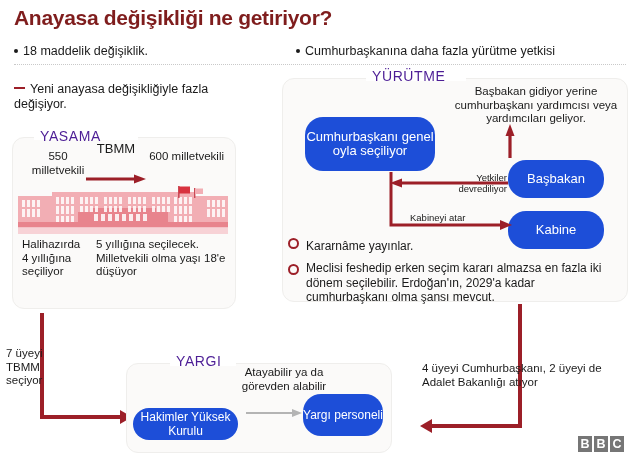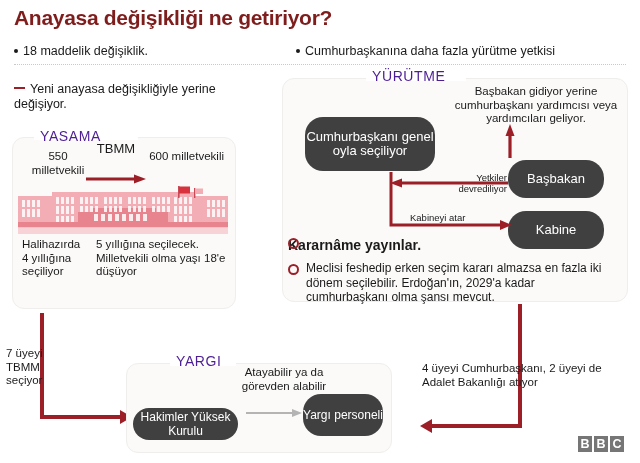--- a/index.html
+++ b/index.html
@@ -81,21 +81,21 @@
   #halihazirda { left: 22px; top: 238px; width: 66px; }
   #besyillik { left: 96px; top: 238px; width: 130px; }
 
   
   #yurutme-panel { left: 282px; top: 78px; width: 344px; height: 222px; }
   #yurutme-title { left: 372px; top: 68px; }
   #yurutme-title-mask {
     left: 366px; top: 77px; width: 100px; height: 4px; background: #ffffff;
   }
   .teal-box {
-    background: #404040;
+    background: #1d4ed8;
     border-radius: 18px;
     color: #ffffff;
     display: flex;
     align-items: center;
     justify-content: center;
     text-align: center;
     line-height: 14px;
   }
   #cumhurbaskani-box { left: 305px; top: 117px; width: 130px; height: 54px; font-size: 13px; }
   #basbakan-box { left: 508px; top: 160px; width: 96px; height: 38px; font-size: 13px; }
@@ -110,21 +110,21 @@
   #arrow-kabine { left: 388px; top: 172px; width: 124px; height: 62px; }
 
   .ring {
     width: 11px; height: 11px;
     border: 2.2px solid #9c1f28;
     border-radius: 50%;
     box-sizing: border-box;
   }
   #note-kararname { left: 288px; top: 236px; }
   #note-kararname .ring { position: absolute; left: 0; top: 2px; }
-  #note-kararname .txt { font-size: 14px; font-weight: bold; }
+  #note-kararname .txt { margin-left: 18px; font-size: 12px; }
   #note-meclisi { left: 288px; top: 261px; width: 320px; }
   #note-meclisi .ring { position: absolute; left: 0; top: 3px; }
   #note-meclisi .txt { margin-left: 18px; font-size: 12px; line-height: 14.5px; display: block; }
 
   
   #yargi-panel { left: 126px; top: 363px; width: 264px; height: 88px; }
   #yargi-title { left: 176px; top: 353px; }
   #yargi-title-mask {
     left: 170px; top: 362px; width: 66px; height: 4px; background: #ffffff;
   }
@@ -163,21 +163,21 @@
   <span class="dot"></span><span>18 maddelik değişiklik.</span>
 </div>
 
 <div class="abs bullet-row" id="bullet-right">
   <span class="dot"></span><span>Cumhurbaşkanına daha fazla yürütme yetkisi</span>
 </div>
 
 <div class="abs" id="divider"></div>
 
 <div class="abs" id="note-left">
-  <span class="dash"></span><span class="txt">Yeni anayasa değişikliğiyle yerine değişiyor.</span>
+  <span class="dash"></span><span class="txt">Yeni anayasa değişikliğiyle fazla değişiyor.</span>
 </div>
 
 <div class="abs panel" id="yasama-panel"></div>
 <div class="abs" id="yasama-title-mask"></div>
 <div class="abs panel-title" id="yasama-title">YASAMA</div>
 
 <div class="abs small-label" id="mv-550">550 milletvekili</div>
 <div class="abs small-label" id="tbmm-label">TBMM</div>
 <div class="abs small-label" id="mv-600">600 milletvekili</div>
 

